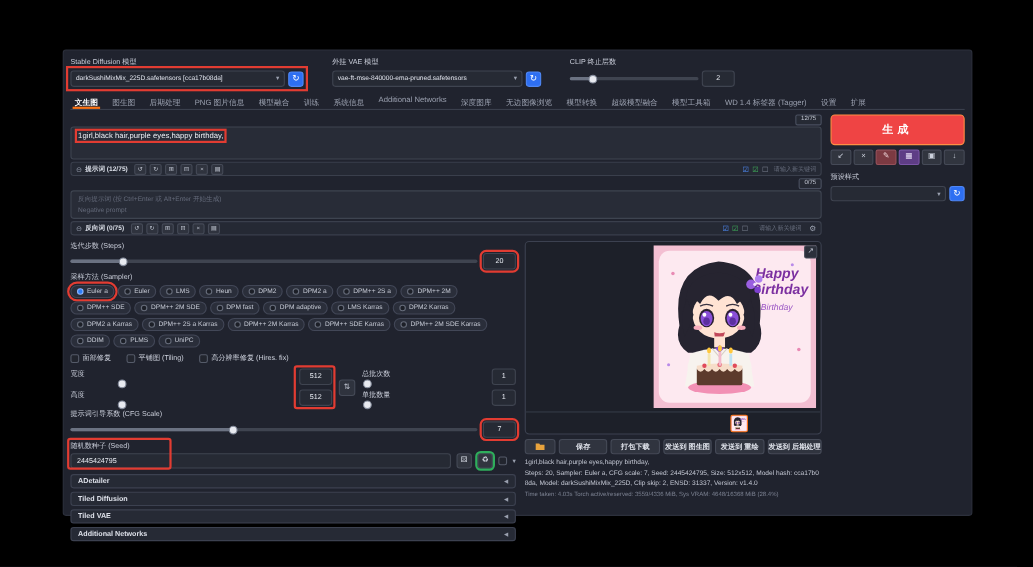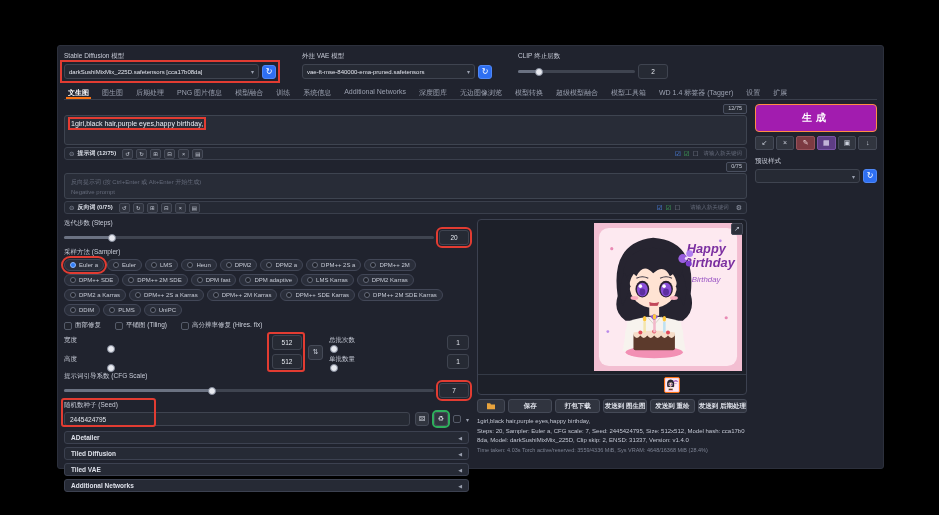--- a/index.html
+++ b/index.html
@@ -124,21 +124,21 @@
   .actions { display:flex; gap:3px; margin-top:4px; }
   .folder-btn { width:28px; height:14px; background:#30343f; border:1px solid #454a57; border-radius:3px;
                 display:flex; align-items:center; justify-content:center; cursor:pointer; }
   .action-btn { flex:1; height:14px; background:#30343f; border:1px solid #454a57; border-radius:3px;
                 color:#e2e5ed; font-size:6.5px; font-weight:bold; cursor:pointer; white-space:nowrap; }
   .gen-info { margin-top:4px; line-height:1.6; }
   .gi1,.gi2 { font-size:6px; color:#c3c7d3; word-break:break-all; }
   .gi3 { font-size:5.5px; color:#7c8292; }
 
   
-  .generate { width:100%; height:28px; background:#a21caf; border:1px solid #ff8e44; border-radius:4px;
+  .generate { width:100%; height:28px; background:#ef4444; border:1px solid #ff8e44; border-radius:4px;
               color:#fff; font-size:10px; font-weight:bold; letter-spacing:4px; cursor:pointer; }
   .mini-row { display:flex; gap:2px; margin-top:4px; }
   .mini { flex:1; height:14px; background:#31353f; border:1px solid #454a57; border-radius:2px;
           color:#ccd1dc; font-size:7px; line-height:12px; cursor:pointer; }
   .mini.tint-red { background:#7c3a42; border-color:#96515a; color:#f0d7da; }
   .mini.tint-purple { background:#5e3d85; border-color:#7a55a6; color:#e6dcf4; }
   .styles-label { font-size:6.5px; color:#c8ccd8; margin-top:7px; }
   .styles-row { display:flex; gap:3px; margin-top:3px; }
   .select.small { height:14px; }
 </style>

